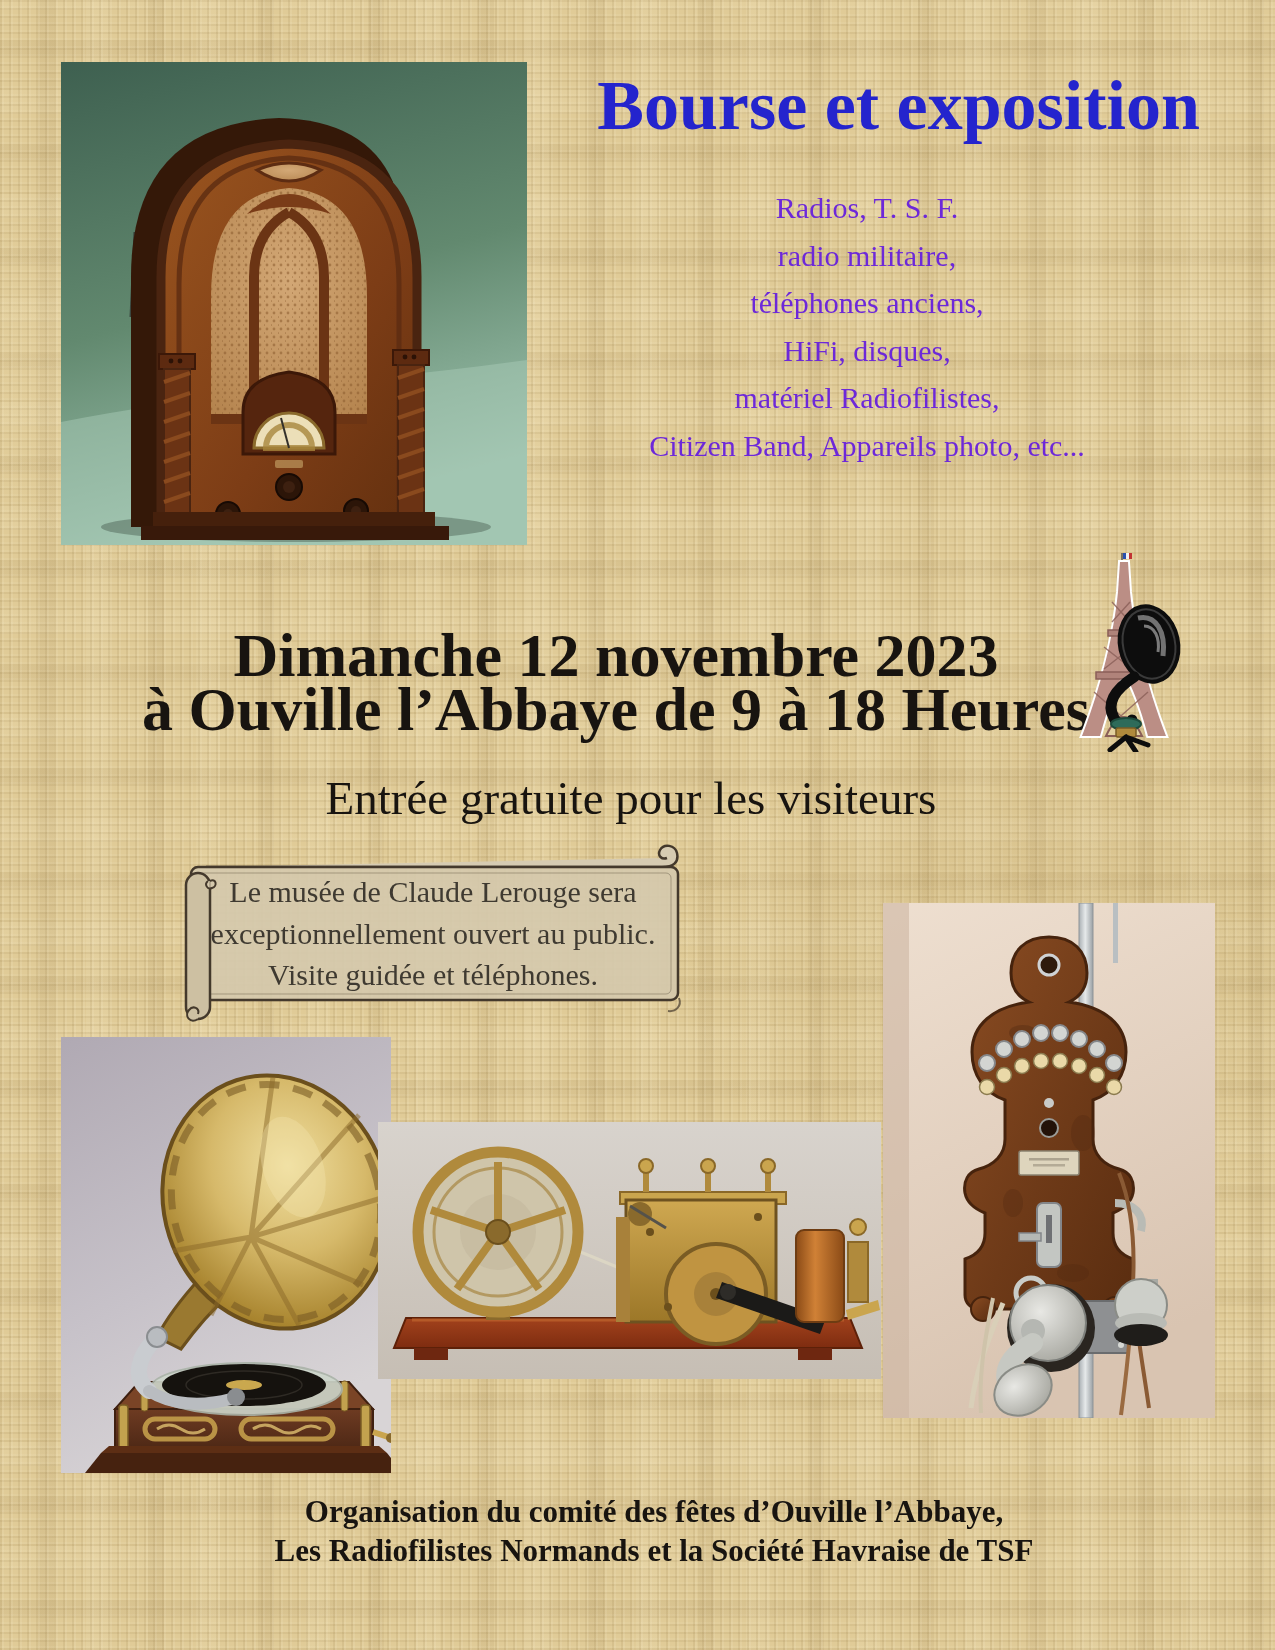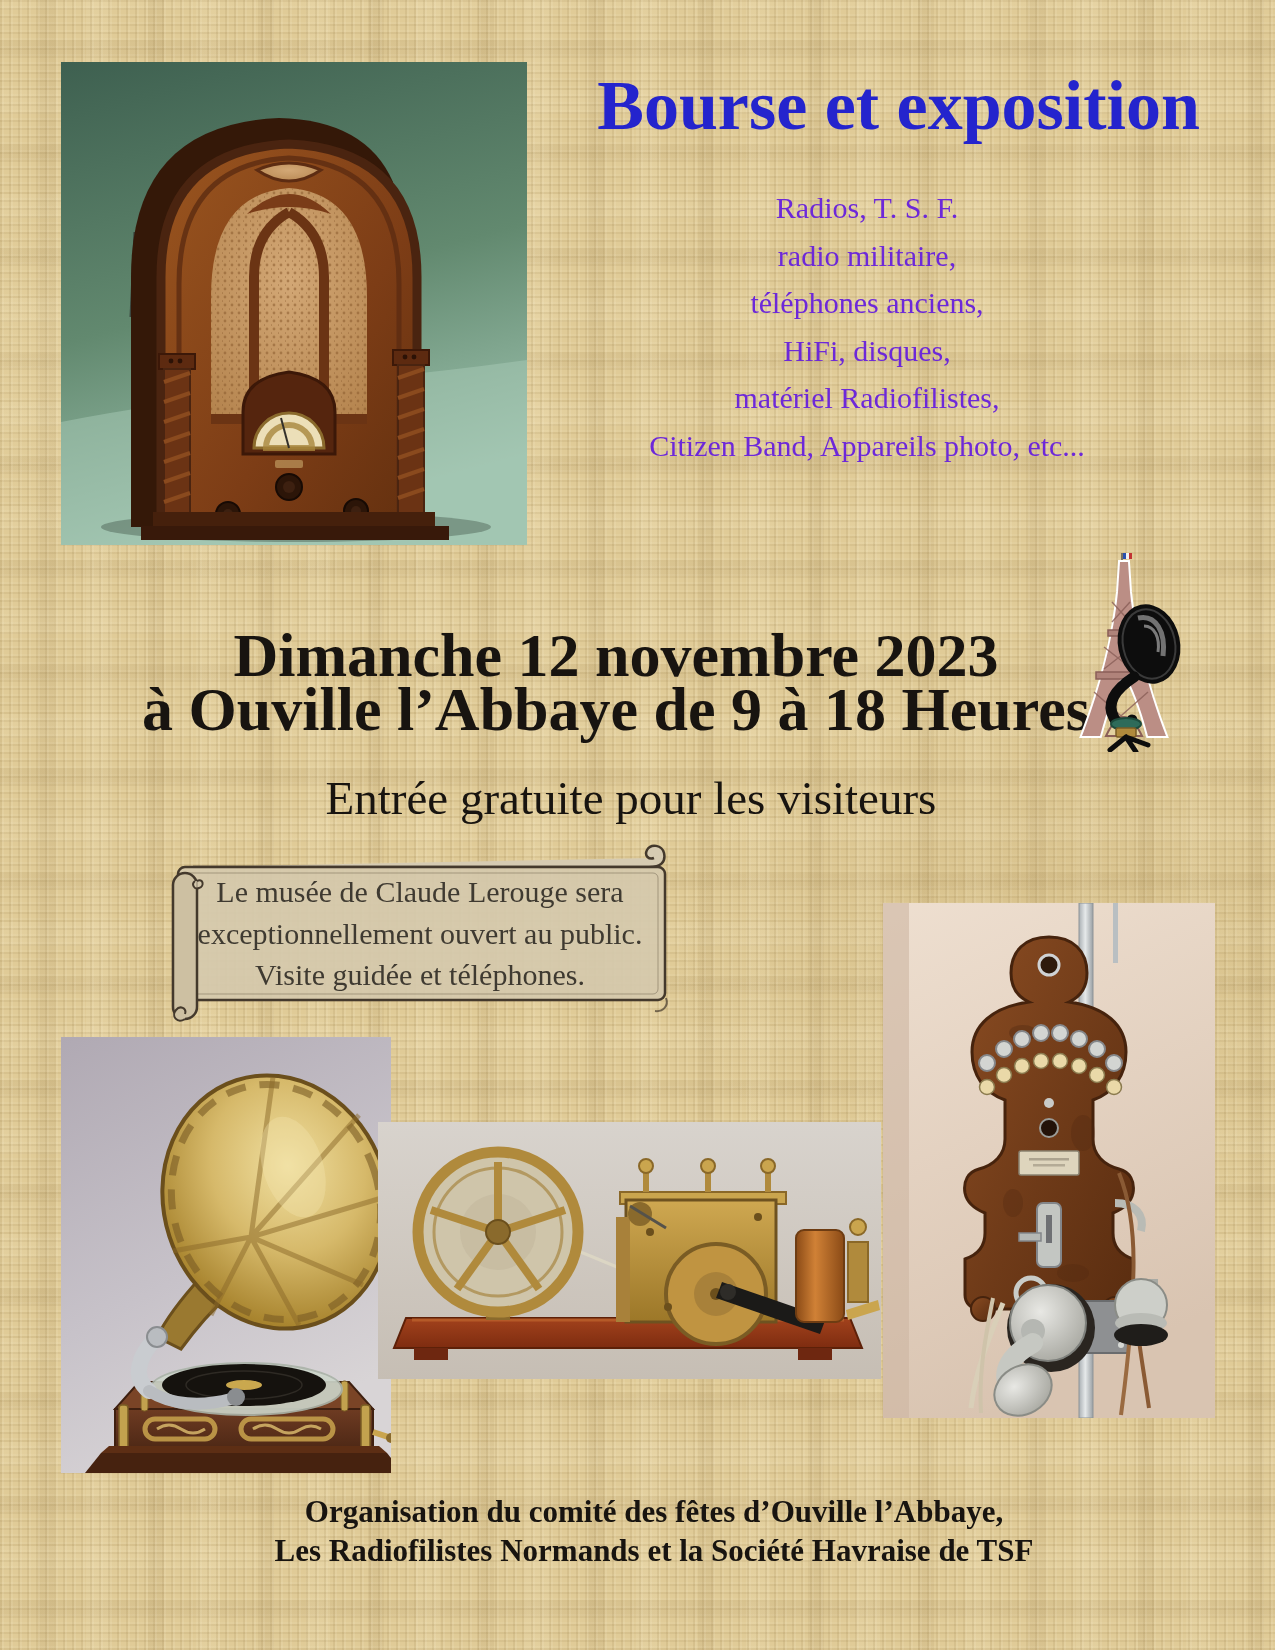--- a/index.html
+++ b/index.html
@@ -27,21 +27,21 @@
     left:530px;top:70px;width:670px;margin:0;
     font-size:70px;line-height:72px;font-weight:bold;color:#2424cd;
     text-align:right;white-space:nowrap;letter-spacing:0px;
   }
   .blue-list{left:520px;top:184px;width:694px;text-align:center;color:#6d28d9;
     font-size:30px;line-height:47.5px;}
   .blk{color:#181410;text-align:center;white-space:nowrap;}
   .date-line{left:0;top:574px;width:1232px;font-size:62px;line-height:66px;font-weight:bold;margin-top:48px;}
   .venue-line{left:0;top:676px;width:1232px;font-size:62px;line-height:66px;font-weight:bold;}
   .entry-line{left:0;top:768px;width:1232px;font-size:47px;line-height:60px;font-weight:normal;margin-left:15px;}
-  .scroll-wrap{left:163px;top:835px;width:520px;height:200px;font-family:Liberation Serif, serif;}
+  .scroll-wrap{left:176px;top:835px;width:520px;height:200px;font-family:Liberation Serif, serif;}
   .scroll-wrap svg{position:absolute;left:0;top:0;width:520px;height:200px;}
   .scroll-text{position:absolute;left:20px;top:36px;width:474px;text-align:center;
     color:#3f3a31;font-size:30px;line-height:41.5px;}
   .footer-line{left:24px;width:1260px;font-size:31px;line-height:39px;font-weight:bold;
     text-align:center;color:#181410;white-space:nowrap;}
   .footer-1{top:1492px;}
   .footer-2{top:1531px;}
 </style>
 </head>
 <body>

